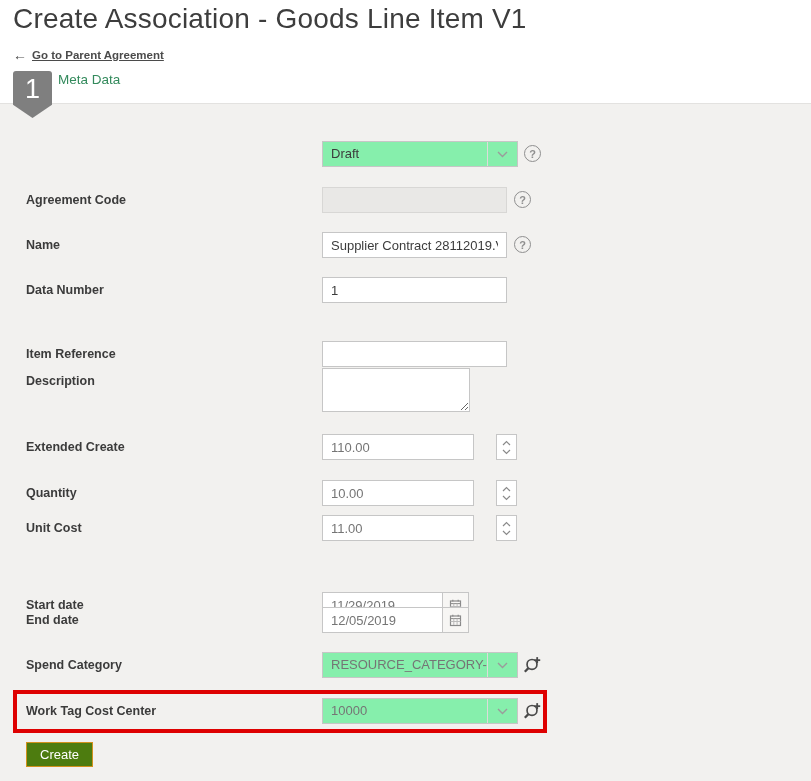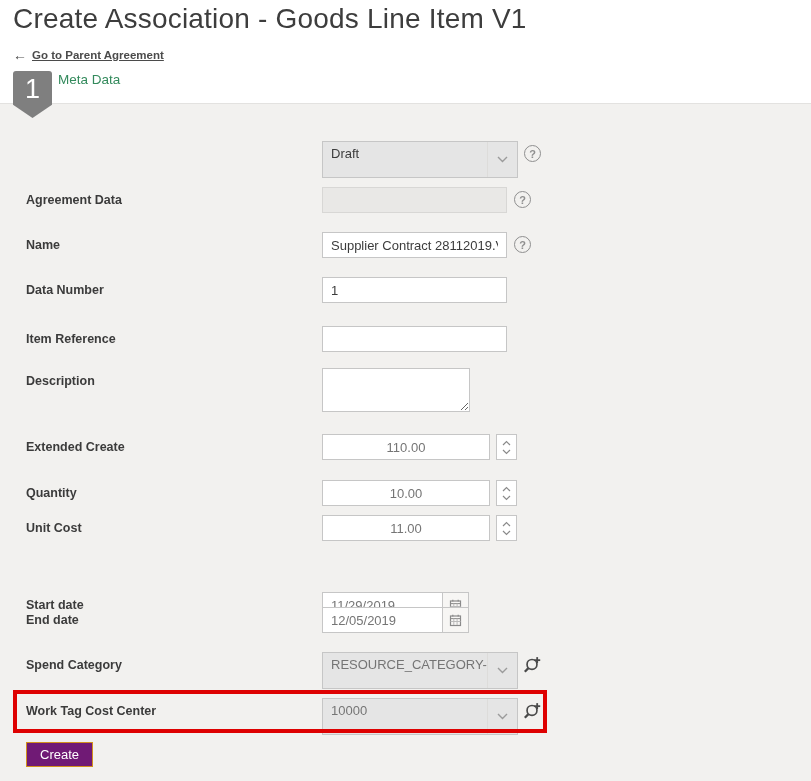--- a/index.html
+++ b/index.html
@@ -23,26 +23,26 @@
   .form-bg{position:absolute;left:0;top:103px;width:811px;bottom:0;background:#f2f1ef;border-top:1px solid #e3e2e0;}
   
   .row{position:absolute;left:26px;right:0;height:26px;}
   .flabel{position:absolute;left:0;top:0;line-height:26px;font-size:12.5px;font-weight:bold;color:#3b3b3b;white-space:nowrap;}
   .ctrl{position:absolute;left:296px;top:0;}
   .t-badge{display:inline-block;vertical-align:1px;margin-left:5px;width:15px;height:15px;border-radius:50%;
     background:#8a8a8a;color:#fff;font-size:9.5px;font-weight:bold;text-align:center;line-height:15px;cursor:pointer;}
   .input{width:185px;height:26px;border:1px solid #c6c6c6;background:#fff;font-size:13px;color:#3c3c3c;
     padding:0 8px;box-sizing:border-box;font-family:inherit;outline:none;}
   .input.disabled{background:#e9e8e6;border-color:#d8d7d5;}
-  .input.num{width:168px;color:#757575;text-align:center;}
+  .input.num{width:152px;color:#757575;}
   .input.date{width:121px;color:#757575;}
   .textarea{width:148px;height:44px;border:1px solid #c6c6c6;background:#fff;font-size:13px;color:#3c3c3c;
     padding:3px 6px;box-sizing:border-box;font-family:inherit;resize:both;outline:none;}
   
-  .dropdown{display:flex;align-items:stretch;width:196px;height:37px;border:1px solid #c6c6c6;background:#e5e5e5;
+  .dropdown{display:flex;align-items:stretch;width:196px;height:26px;border:1px solid #c6c6c6;background:#86efac;
     box-sizing:border-box;cursor:pointer;}
   .dd-value{flex:1;font-size:13px;color:#3c3c3c;line-height:24px;padding:0 8px;white-space:nowrap;overflow:hidden;}
   .dd-value.gray-text{color:#757575;}
   .dd-chevron{width:29px;border-left:1px solid #dddcda;display:flex;align-items:center;justify-content:center;}
   
   .spinner{position:absolute;left:470px;top:0;width:21px;height:26px;border:1px solid #c6c6c6;background:#fff;
     box-sizing:border-box;display:flex;flex-direction:column;align-items:center;justify-content:center;gap:2px;}
   .spin-btn{display:flex;align-items:center;justify-content:center;cursor:pointer;height:7px;}
   
   .date-btn{position:absolute;left:416px;top:0;width:27px;height:26px;border:1px solid #c6c6c6;background:#f7f6f4;
@@ -50,21 +50,21 @@
   
   .help{position:absolute;top:4px;width:17px;height:17px;border:1px solid #8f8f8f;border-radius:50%;
     color:#8f8f8f;font-size:11px;font-weight:bold;text-align:center;line-height:16px;box-sizing:border-box;cursor:pointer;background:transparent;}
   .help.near{left:488px;}
   .help.far{left:498px;}
   .lookup{position:absolute;left:497px;top:4px;width:18px;height:18px;cursor:pointer;}
   
   .highlight-box{position:absolute;left:13px;top:690px;width:534px;height:43px;border:4px solid #de0101;
     box-sizing:border-box;z-index:4;pointer-events:none;}
   
-  .create-btn{position:absolute;left:26px;top:742px;height:25px;padding:0 13px;background:#701a75;border:1px solid #d2911c;
+  .create-btn{position:absolute;left:26px;top:742px;height:25px;padding:0 13px;background:#4d7c0f;border:1px solid #d2911c;
     color:#fff;font-size:13px;font-family:inherit;cursor:pointer;}
 </style>
 </head>
 <body>
 
 <div class="screen">
 
   <div class="page-title">Create Association - Goods Line Item V1</div>
 
   <div class="back-link">
@@ -85,37 +85,37 @@
       <span class="dd-chevron">
         <svg width="11" height="7" viewBox="0 0 11 7">
             <polyline points="1,1 5.5,5.5 10,1" fill="none" stroke="#9b9b9b" stroke-width="1.4"></polyline>
           </svg>
       </span>
     </div>
     <span class="help far">?</span>
   </div>
 
   <div class="row" style="top:187px">
-    <span class="flabel">Agreement Data</span>
+    <span class="flabel">Agreement Code</span>
     <input class="ctrl input disabled" disabled="" value="" style="">
     <span class="help near">?</span>
   </div>
 
   <div class="row" style="top:232px">
     <span class="flabel">Name</span>
     <input class="ctrl input" value="Supplier Contract 28112019.V1_Ite" style="">
     <span class="help near">?</span>
   </div>
 
   <div class="row" style="top:277px">
     <span class="flabel">Data Number</span>
     <input class="ctrl input" value="1" style="">
   </div>
 
-  <div class="row" style="top:326px">
+  <div class="row" style="top:341px">
     <span class="flabel">Item Reference</span>
     <input class="ctrl input" value="" style="">
   </div>
 
   <div class="row" style="top:368px;height:44px">
     <span class="flabel">Description</span>
     <textarea class="ctrl textarea" style=""></textarea>
   </div>
 
   <div class="row" style="top:434px">

